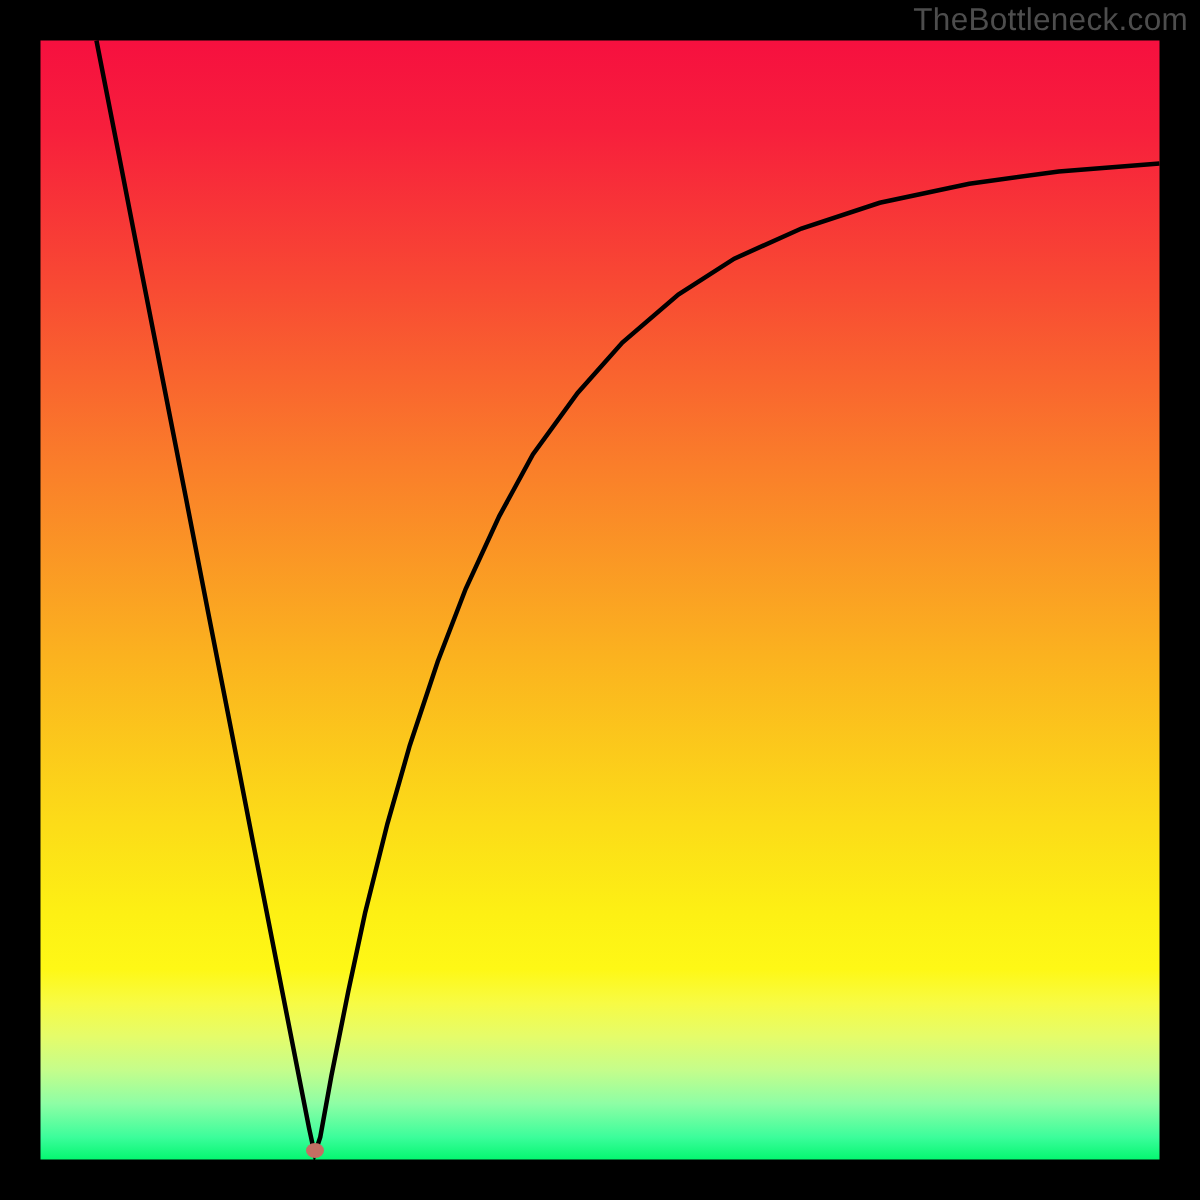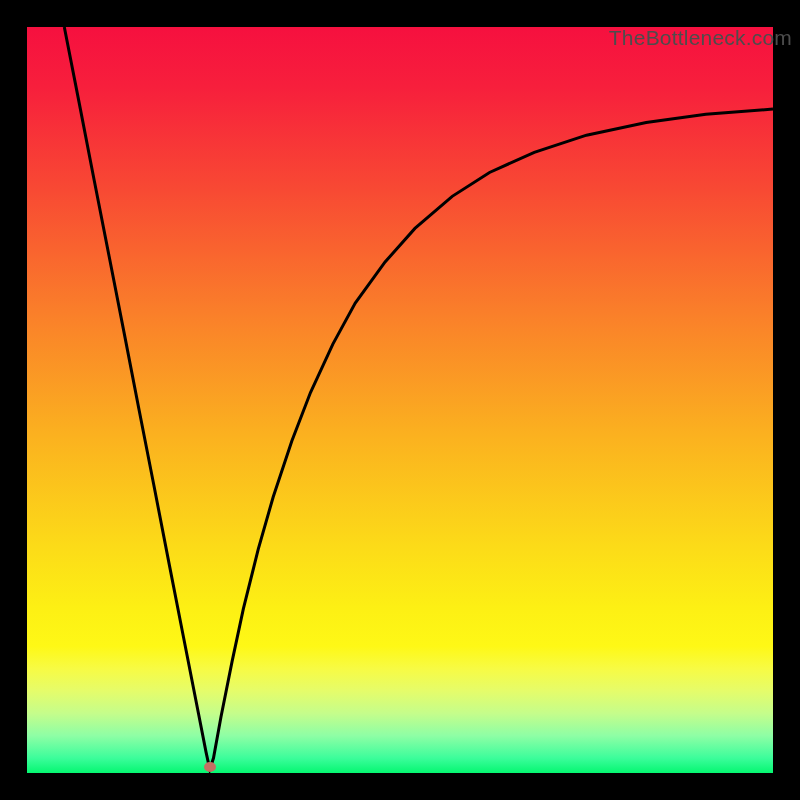--- a/index.html
+++ b/index.html
@@ -26,21 +26,20 @@
     
   }
   .watermark {
     position: absolute;
     top: 2px;
     right: 8px;
     color: #4d4d4d;
     font-size: 21px;
     font-weight: 500;
     letter-spacing: 0.2px;
-    margin-top: 24px;
   }
   svg.curve {
     position: absolute;
     left: 27px;
     top: 27px;
     width: 746px;
     height: 746px;
     overflow: visible;
   }
   .marker {

